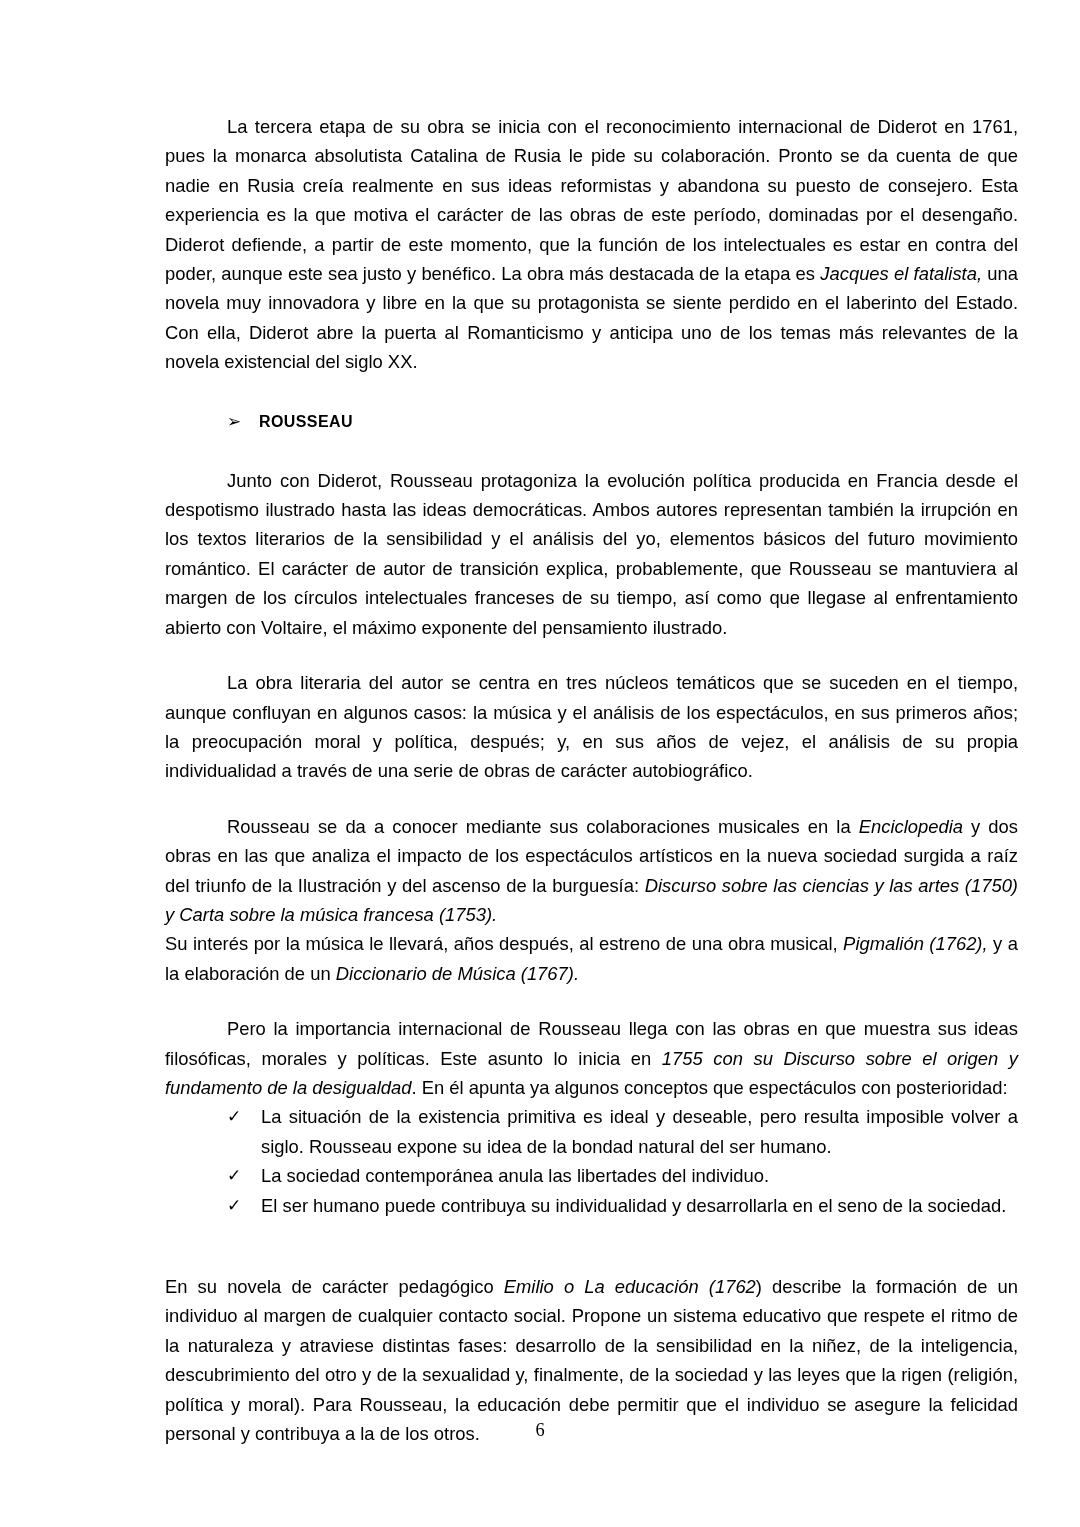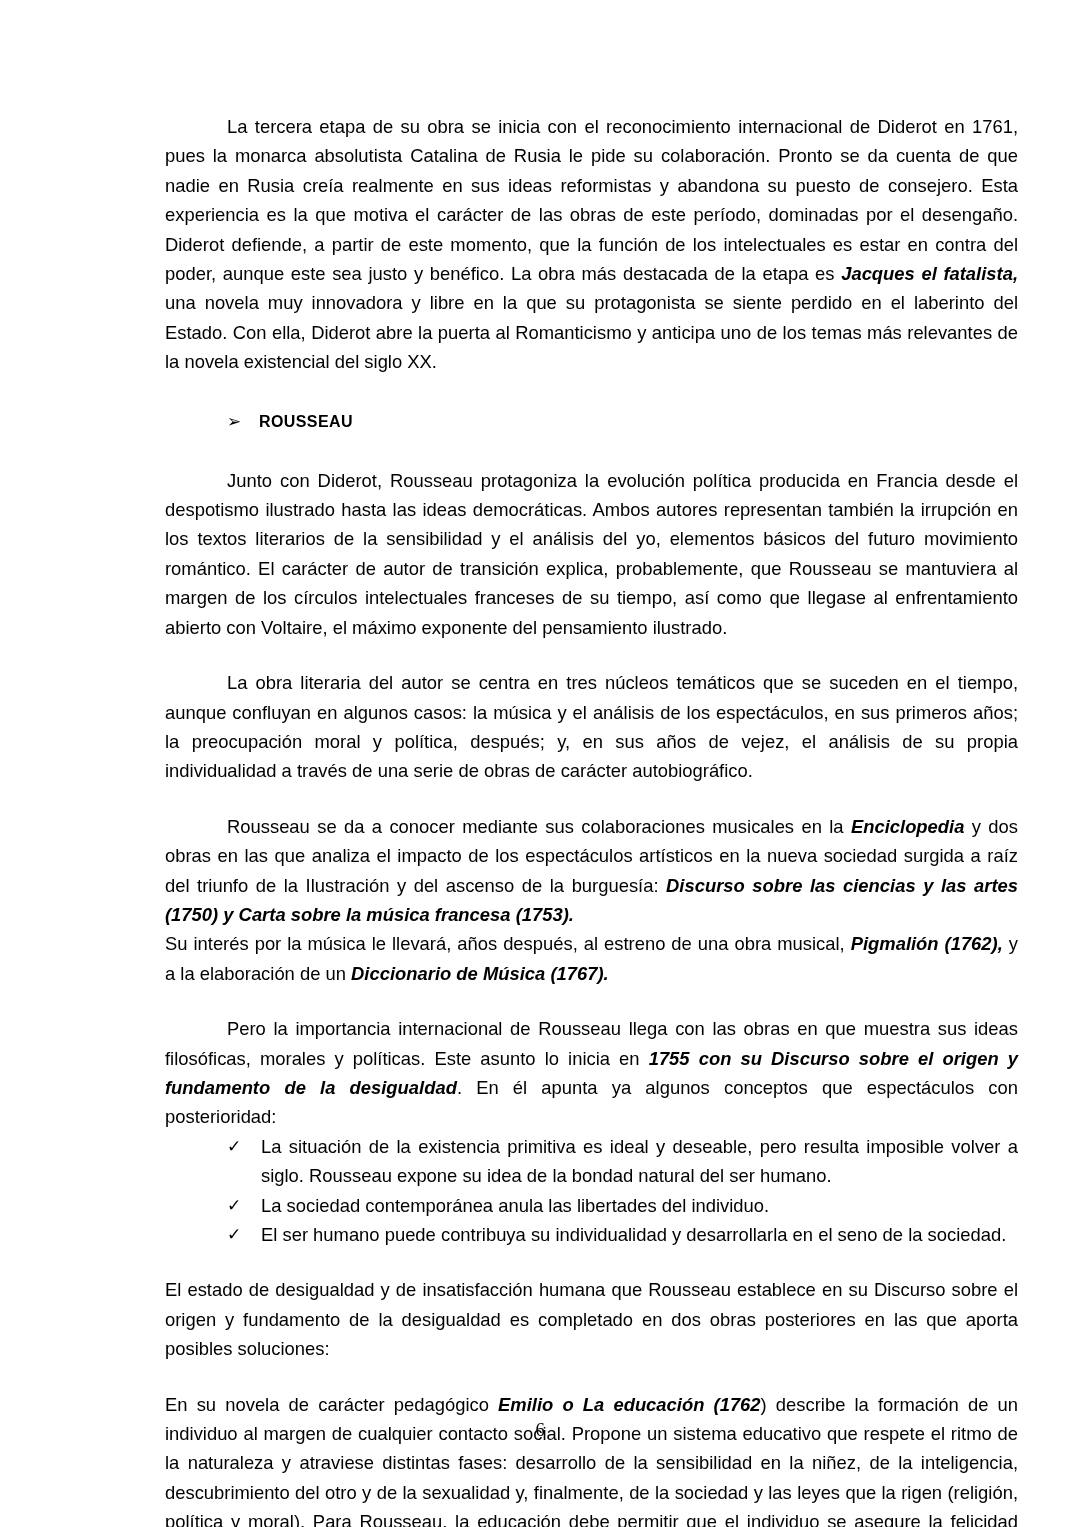--- a/index.html
+++ b/index.html
@@ -28,21 +28,21 @@
   }
   p.para {
     margin: 0 0 0 0;
   }
   .indent {
     text-indent: 62px;
   }
   .gap-md { height: 26px; }
   .gap-lg { height: 30px; }
   b, .bi {
-    font-weight: bold;
+    font-weight: normal;
   }
   .bi {
     font-style: italic;
   }
   .heading-row {
     display: flex;
     align-items: baseline;
     margin: 0;
     padding-left: 62px;
   }
@@ -133,21 +133,20 @@
       <span class="li-text">La sociedad contemporánea anula las libertades del individuo.</span>
     </li>
     <li>
       <span class="check">✓</span>
       <span class="li-text">El ser humano puede contribuya su individualidad y desarrollarla en el seno de la sociedad.</span>
     </li>
   </ul>
 
   <div class="gap-md"></div>
 
-  <p class="body-text para">El estado de desigualdad y de insatisfacción humana que Rousseau establece en su Discurso sobre el origen y fundamento de la desigualdad es completado en dos obras posteriores en las que aporta posibles soluciones:</p>
 
   <div class="gap-md"></div>
 
   <p class="body-text para"><span>En su novela de carácter pedagógico </span><span class="bi">Emilio o La educación (1762</span><span>) describe la formación de un individuo al margen de cualquier contacto social. Propone un sistema educativo que respete el ritmo de la naturaleza y atraviese distintas fases: desarrollo de la sensibilidad en la niñez, de la inteligencia, descubrimiento del otro y de la sexualidad y, finalmente, de la sociedad y las leyes que la rigen (religión, política y moral). Para Rousseau, la educación debe permitir que el individuo se asegure la felicidad personal y contribuya a la de los otros.</span></p>
 
   <div class="page-number">6</div>
 
 </div>
 
 </body></html>

